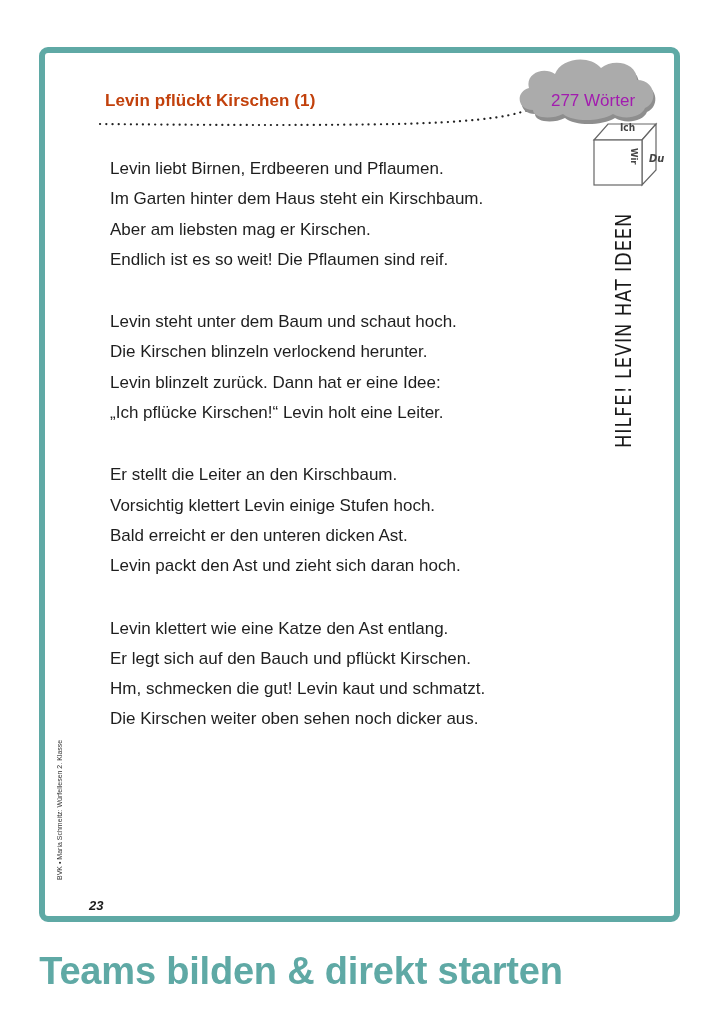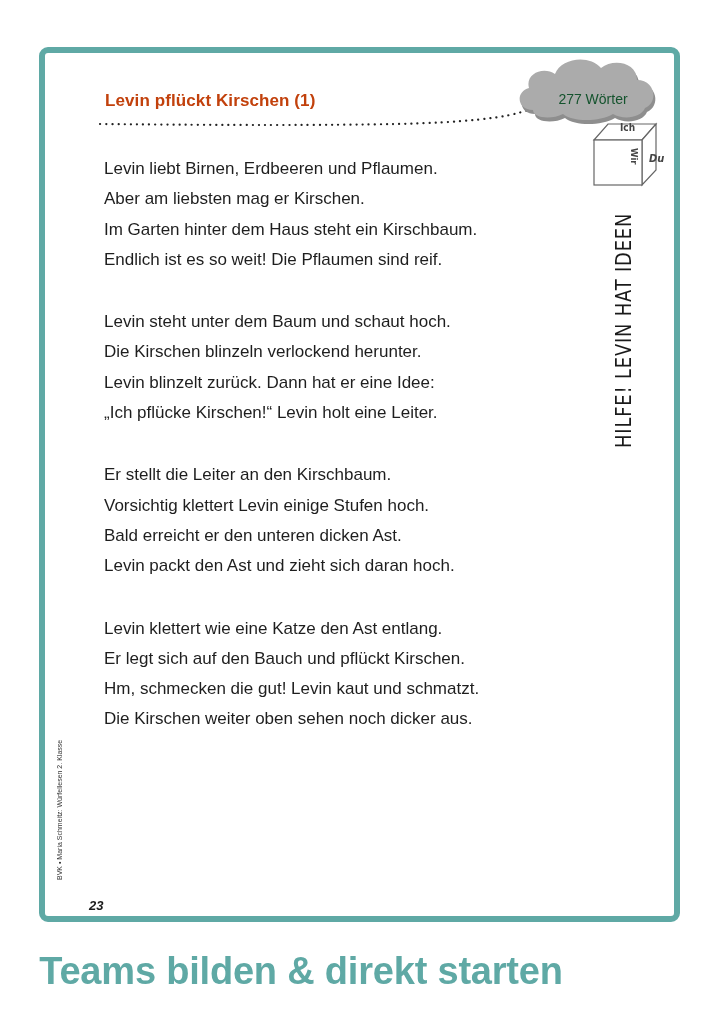--- a/index.html
+++ b/index.html
@@ -12,29 +12,29 @@
     border:6px solid #5fa9a5; border-radius:9px; background:#fff;
   }
   .title {
     position:absolute; left:101px; top:87px; font-size:17px; font-weight:bold; color:#c2410c;
     letter-spacing:0.1px; margin:4px;
   }
   .dotline { position:absolute; left:96px; top:108px; }
   .cloud { position:absolute; left:515px; top:58px; }
   .cloud-label {
     position:absolute; left:548px; top:91px; width:90px; text-align:center;
-    font-size:14px; color:#14532d;
+    font-size:17px; color:#a21caf;
   }
   .cube { position:absolute; left:590px; top:118px; }
   .cube-text { position:absolute; font-family:"DejaVu Sans Condensed","DejaVu Sans", sans-serif; color:#444; font-weight:bold; }
   .cube-ich { left:620px; top:122px; font-size:10px; }
   .cube-du { left:609px; top:152px; font-size:11px; font-style:italic;margin-left:40px; }
   .cube-wir { left:640px; top:148px; font-size:9.5px; transform:rotate(90deg); transform-origin:left top; }
   .story { position:absolute; left:101px; top:154px; margin:0; padding:0; }
-  .stanza { margin:0 0 32px 3px; }
+  .stanza { margin:0 0 32px 9px; }
   .line { font-size:17px; line-height:30.3px; color:#1e1e1e; white-space:nowrap; display:block; }
   .side-title {
     position:absolute; left:612px; top:448px; transform:rotate(-90deg); transform-origin:left top;
     font-family:"DejaVu Sans", sans-serif; font-size:21px; font-weight:normal; letter-spacing:1px;
     white-space:nowrap; color:#1a1a1a; transform: rotate(-90deg) scaleX(0.85);
   }
   .credit {
     position:absolute; left:56px; top:880px; transform:rotate(-90deg); transform-origin:left top;
     font-size:7px; color:#333; white-space:nowrap;
   }
@@ -68,22 +68,22 @@
   <polygon points="52,22 66,6 66,52 52,67" fill="#fff" stroke="#666" stroke-width="1.2"></polygon>
   <rect x="4" y="22" width="48" height="45" fill="#fff" stroke="#666" stroke-width="1.2"></rect>
 </svg>
 <span class="cube-text cube-ich">Ich</span>
 <span class="cube-text cube-du">Du</span>
 <span class="cube-text cube-wir">Wir</span>
 
 <div class="story">
   <div class="stanza">
     <span class="line">Levin liebt Birnen, Erdbeeren und Pflaumen.</span>
+    <span class="line">Im Garten hinter dem Haus steht ein Kirschbaum.</span>
     <span class="line">Aber am liebsten mag er Kirschen.</span>
-    <span class="line">Im Garten hinter dem Haus steht ein Kirschbaum.</span>
     <span class="line">Endlich ist es so weit! Die Pflaumen sind reif.</span>
   </div>
   <div class="stanza">
     <span class="line">Levin steht unter dem Baum und schaut hoch.</span>
     <span class="line">Die Kirschen blinzeln verlockend herunter.</span>
     <span class="line">Levin blinzelt zurück. Dann hat er eine Idee:</span>
     <span class="line">„Ich pflücke Kirschen!“ Levin holt eine Leiter.</span>
   </div>
   <div class="stanza">
     <span class="line">Er stellt die Leiter an den Kirschbaum.</span>

